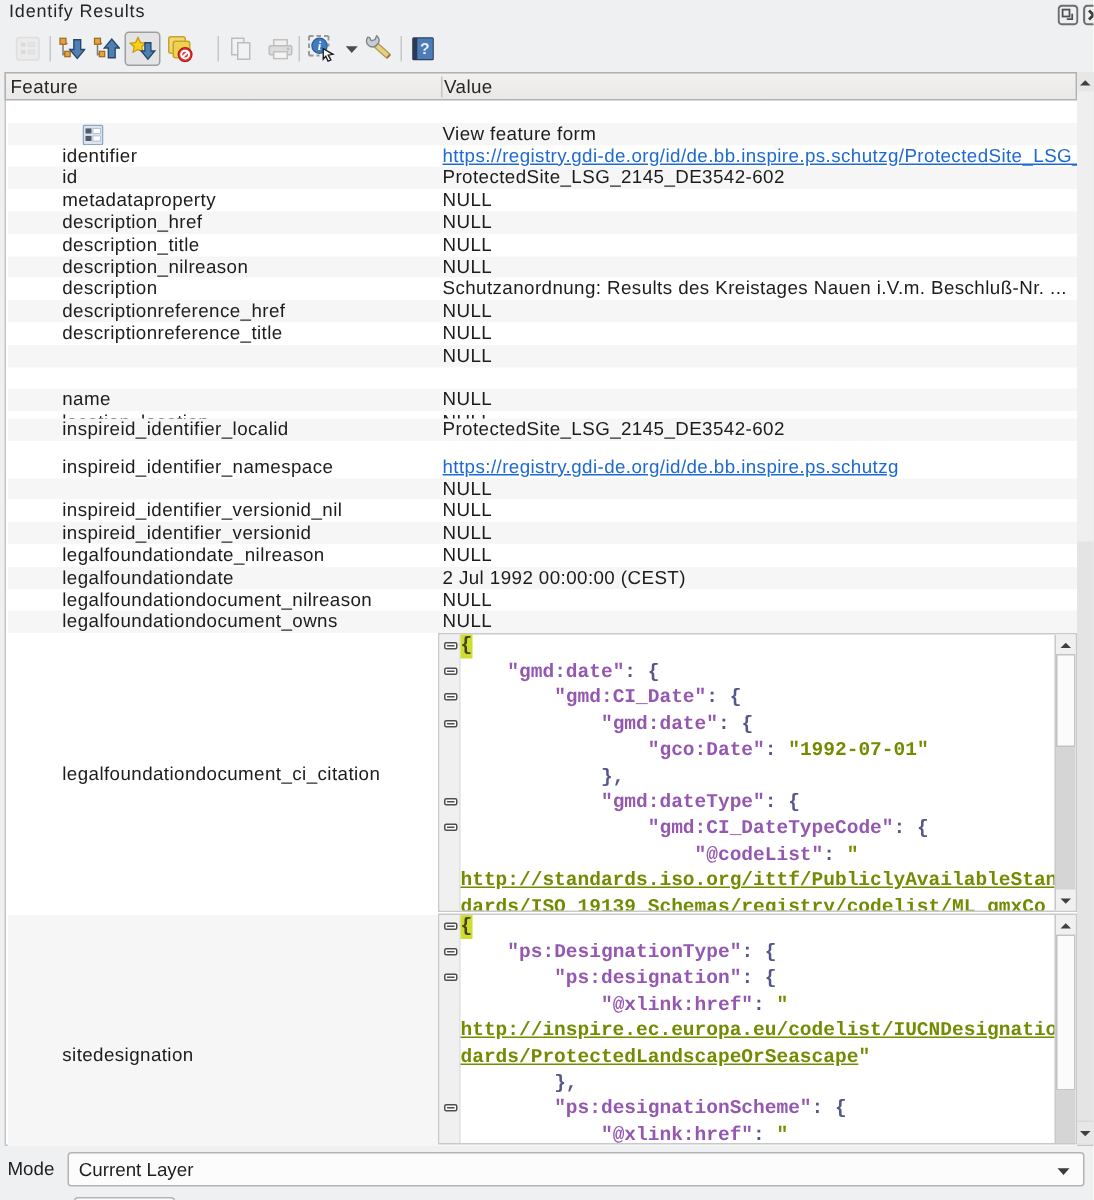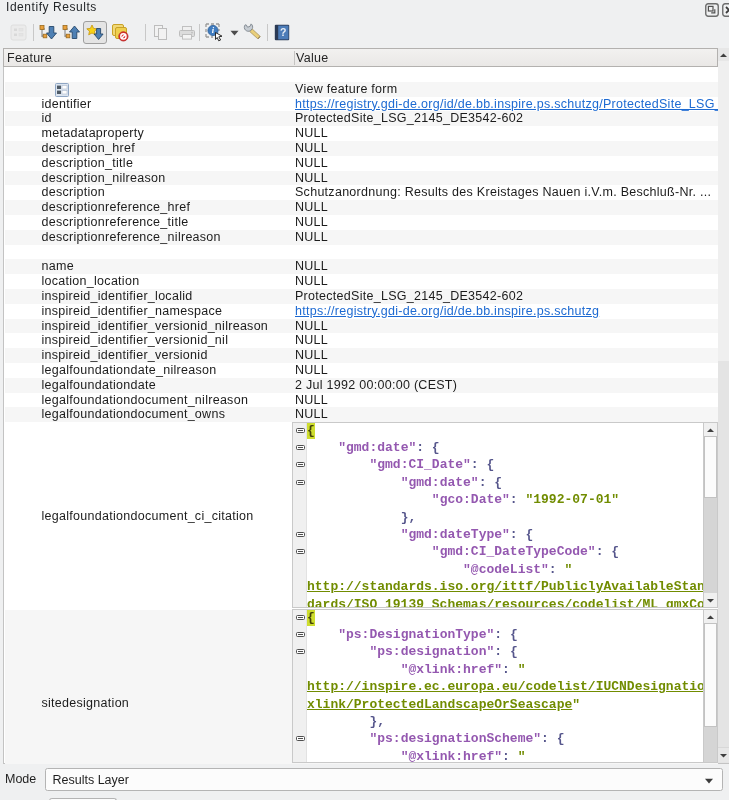--- a/index.html
+++ b/index.html
@@ -188,41 +188,39 @@
 </div>
 <div class="row alt" style="top:133.2px;height:14.8px">
 <span class="fname">descriptionreference_href</span>
 <span class="fval">NULL</span>
 </div>
 <div class="row" style="top:148.0px;height:14.8px">
 <span class="fname">descriptionreference_title</span>
 <span class="fval">NULL</span>
 </div>
 <div class="row alt" style="top:162.8px;height:14.8px">
-<span class="fname">descriptionreference_nilreason</span>
 <span class="fval">NULL</span>
 </div>
 <div class="row alt" style="top:192.4px;height:14.8px">
 <span class="fname">name</span>
 <span class="fval">NULL</span>
 </div>
 <div class="row" style="top:207.2px;height:14.8px">
 <span class="fname">location_location</span>
 <span class="fval">NULL</span>
 </div>
-<div class="row alt" style="top:222.0px;height:14.8px">
+<div class="row alt" style="top:212px;height:14.8px">
 <span class="fname">inspireid_identifier_localid</span>
 <span class="fval">ProtectedSite_LSG_2145_DE3542-602</span>
 </div>
 <div class="row" style="top:236.8px;height:14.8px">
 <span class="fname">inspireid_identifier_namespace</span>
 <span class="fval link">https://registry.gdi-de.org/id/de.bb.inspire.ps.schutzg</span>
 </div>
 <div class="row alt" style="top:251.6px;height:14.8px">
-<span class="fname">inspireid_identifier_versionid_nilreason</span>
 <span class="fval">NULL</span>
 </div>
 <div class="row" style="top:266.4px;height:14.8px">
 <span class="fname">inspireid_identifier_versionid_nil</span>
 <span class="fval">NULL</span>
 </div>
 <div class="row alt" style="top:281.2px;height:14.8px">
 <span class="fname">inspireid_identifier_versionid</span>
 <span class="fval">NULL</span>
 </div>
@@ -261,21 +259,21 @@
 <div class="fm" style="top:56.7px"></div>
 <div class="edline" style="top:50.7px"><span class="w">&nbsp;&nbsp;&nbsp;&nbsp;&nbsp;&nbsp;&nbsp;&nbsp;&nbsp;&nbsp;&nbsp;&nbsp;</span><span class="k">"gmd:date"</span><span class="o">:</span>&nbsp;<span class="o">{</span></div>
 <div class="edline" style="top:68.1px"><span class="w">&nbsp;&nbsp;&nbsp;&nbsp;&nbsp;&nbsp;&nbsp;&nbsp;&nbsp;&nbsp;&nbsp;&nbsp;&nbsp;&nbsp;&nbsp;&nbsp;</span><span class="k">"gco:Date"</span><span class="o">:</span>&nbsp;<span class="s">"1992-07-01"</span></div>
 <div class="edline" style="top:85.5px"><span class="w">&nbsp;&nbsp;&nbsp;&nbsp;&nbsp;&nbsp;&nbsp;&nbsp;&nbsp;&nbsp;&nbsp;&nbsp;</span><span class="o">},</span></div>
 <div class="fm" style="top:108.9px"></div>
 <div class="edline" style="top:102.9px"><span class="w">&nbsp;&nbsp;&nbsp;&nbsp;&nbsp;&nbsp;&nbsp;&nbsp;&nbsp;&nbsp;&nbsp;&nbsp;</span><span class="k">"gmd:dateType"</span><span class="o">:</span>&nbsp;<span class="o">{</span></div>
 <div class="fm" style="top:126.3px"></div>
 <div class="edline" style="top:120.3px"><span class="w">&nbsp;&nbsp;&nbsp;&nbsp;&nbsp;&nbsp;&nbsp;&nbsp;&nbsp;&nbsp;&nbsp;&nbsp;&nbsp;&nbsp;&nbsp;&nbsp;</span><span class="k">"gmd:CI_DateTypeCode"</span><span class="o">:</span>&nbsp;<span class="o">{</span></div>
 <div class="edline" style="top:137.7px"><span class="w">&nbsp;&nbsp;&nbsp;&nbsp;&nbsp;&nbsp;&nbsp;&nbsp;&nbsp;&nbsp;&nbsp;&nbsp;&nbsp;&nbsp;&nbsp;&nbsp;&nbsp;&nbsp;&nbsp;&nbsp;</span><span class="k">"@codeList"</span><span class="o">:</span>&nbsp;<span class="s">"</span></div>
 <div class="edline" style="top:155.1px"><span class="u">http://standards.iso.org/ittf/PubliclyAvailableStan</span></div>
-<div class="edline" style="top:172.5px"><span class="u">dards/ISO_19139_Schemas/resources/codelist/ML_gmxCo</span></div>
+<div class="edline" style="top:172.5px"><span class="u">dards/ISO_19139_Schemas/registry/codelist/ML_gmxCo</span></div>
 <div class="edsb">
 <div class="sbbtn" style="top:0">
         <svg width="13" height="13" viewBox="0 0 13 13">
           <path d="M3 8 L6.5 4.5 L10 8 Z" fill="#3f3f3f"></path>
         </svg>
       </div>
 <div class="sbbtn" style="top:170px">
         <svg width="13" height="13" viewBox="0 0 13 13">
           <path d="M3 5 L6.5 8.5 L10 5 Z" fill="#3f3f3f"></path>
         </svg>
@@ -287,21 +285,21 @@
 <div class="ed" style="left:292px;top:609px;width:426px;height:154px">
 <div class="edmargin"></div>
 <div class="fm" style="top:4.5px"></div>
 <div class="edline" style="top:-1.5px"><span class="brace0">{</span></div>
 <div class="fm" style="top:21.9px"></div>
 <div class="edline" style="top:15.9px"><span class="w">&nbsp;&nbsp;&nbsp;&nbsp;</span><span class="k">"ps:DesignationType"</span><span class="o">:</span>&nbsp;<span class="o">{</span></div>
 <div class="fm" style="top:39.3px"></div>
 <div class="edline" style="top:33.3px"><span class="w">&nbsp;&nbsp;&nbsp;&nbsp;&nbsp;&nbsp;&nbsp;&nbsp;</span><span class="k">"ps:designation"</span><span class="o">:</span>&nbsp;<span class="o">{</span></div>
 <div class="edline" style="top:50.7px"><span class="w">&nbsp;&nbsp;&nbsp;&nbsp;&nbsp;&nbsp;&nbsp;&nbsp;&nbsp;&nbsp;&nbsp;&nbsp;</span><span class="k">"@xlink:href"</span><span class="o">:</span>&nbsp;<span class="s">"</span></div>
 <div class="edline" style="top:68.1px"><span class="u">http://inspire.ec.europa.eu/codelist/IUCNDesignatio</span></div>
-<div class="edline" style="top:85.5px"><span class="u">xlink/ProtectedLandscapeOrSeascape</span><span class="s">"</span></div>
+<div class="edline" style="top:85.5px"><span class="u">dards/ProtectedLandscapeOrSeascape</span><span class="s">"</span></div>
 <div class="edline" style="top:102.9px"><span class="w">&nbsp;&nbsp;&nbsp;&nbsp;&nbsp;&nbsp;&nbsp;&nbsp;</span><span class="o">},</span></div>
 <div class="fm" style="top:126.3px"></div>
 <div class="edline" style="top:120.3px"><span class="w">&nbsp;&nbsp;&nbsp;&nbsp;&nbsp;&nbsp;&nbsp;&nbsp;</span><span class="k">"ps:designationScheme"</span><span class="o">:</span>&nbsp;<span class="o">{</span></div>
 <div class="edline" style="top:137.7px"><span class="w">&nbsp;&nbsp;&nbsp;&nbsp;&nbsp;&nbsp;&nbsp;&nbsp;&nbsp;&nbsp;&nbsp;&nbsp;</span><span class="k">"@xlink:href"</span><span class="o">:</span>&nbsp;<span class="s">"</span></div>
 <div class="edsb">
 <div class="sbbtn" style="top:0">
         <svg width="13" height="13" viewBox="0 0 13 13">
           <path d="M3 8 L6.5 4.5 L10 8 Z" fill="#3f3f3f"></path>
         </svg>
       </div>
@@ -323,18 +321,18 @@
 <div class="sbbtn" style="top:699px;border-top:1px solid #d8d8d8;border-bottom:none">
       <svg width="11" height="11" viewBox="0 0 11 11">
         <path d="M2 4 L5.5 7.5 L9 4 Z" fill="#3f3f3f"></path>
       </svg>
     </div>
 <div class="sbthumb" style="top:13px;height:300px"></div>
 </div>
 <div class="modebar">
 <span class="modelbl">Mode</span>
 <div class="combo">
-      <span class="ctext">Results Layer</span>
+      <span class="ctext">Current Layer</span>
 <svg class="carr" width="10" height="6" viewBox="0 0 10 6">
         <path d="M1 0.8 L9 0.8 L5 5.4 Z" fill="#3c3c3c"></path>
       </svg>
 </div>
 <div class="combo2"></div>
 </div>
 </body></html>

